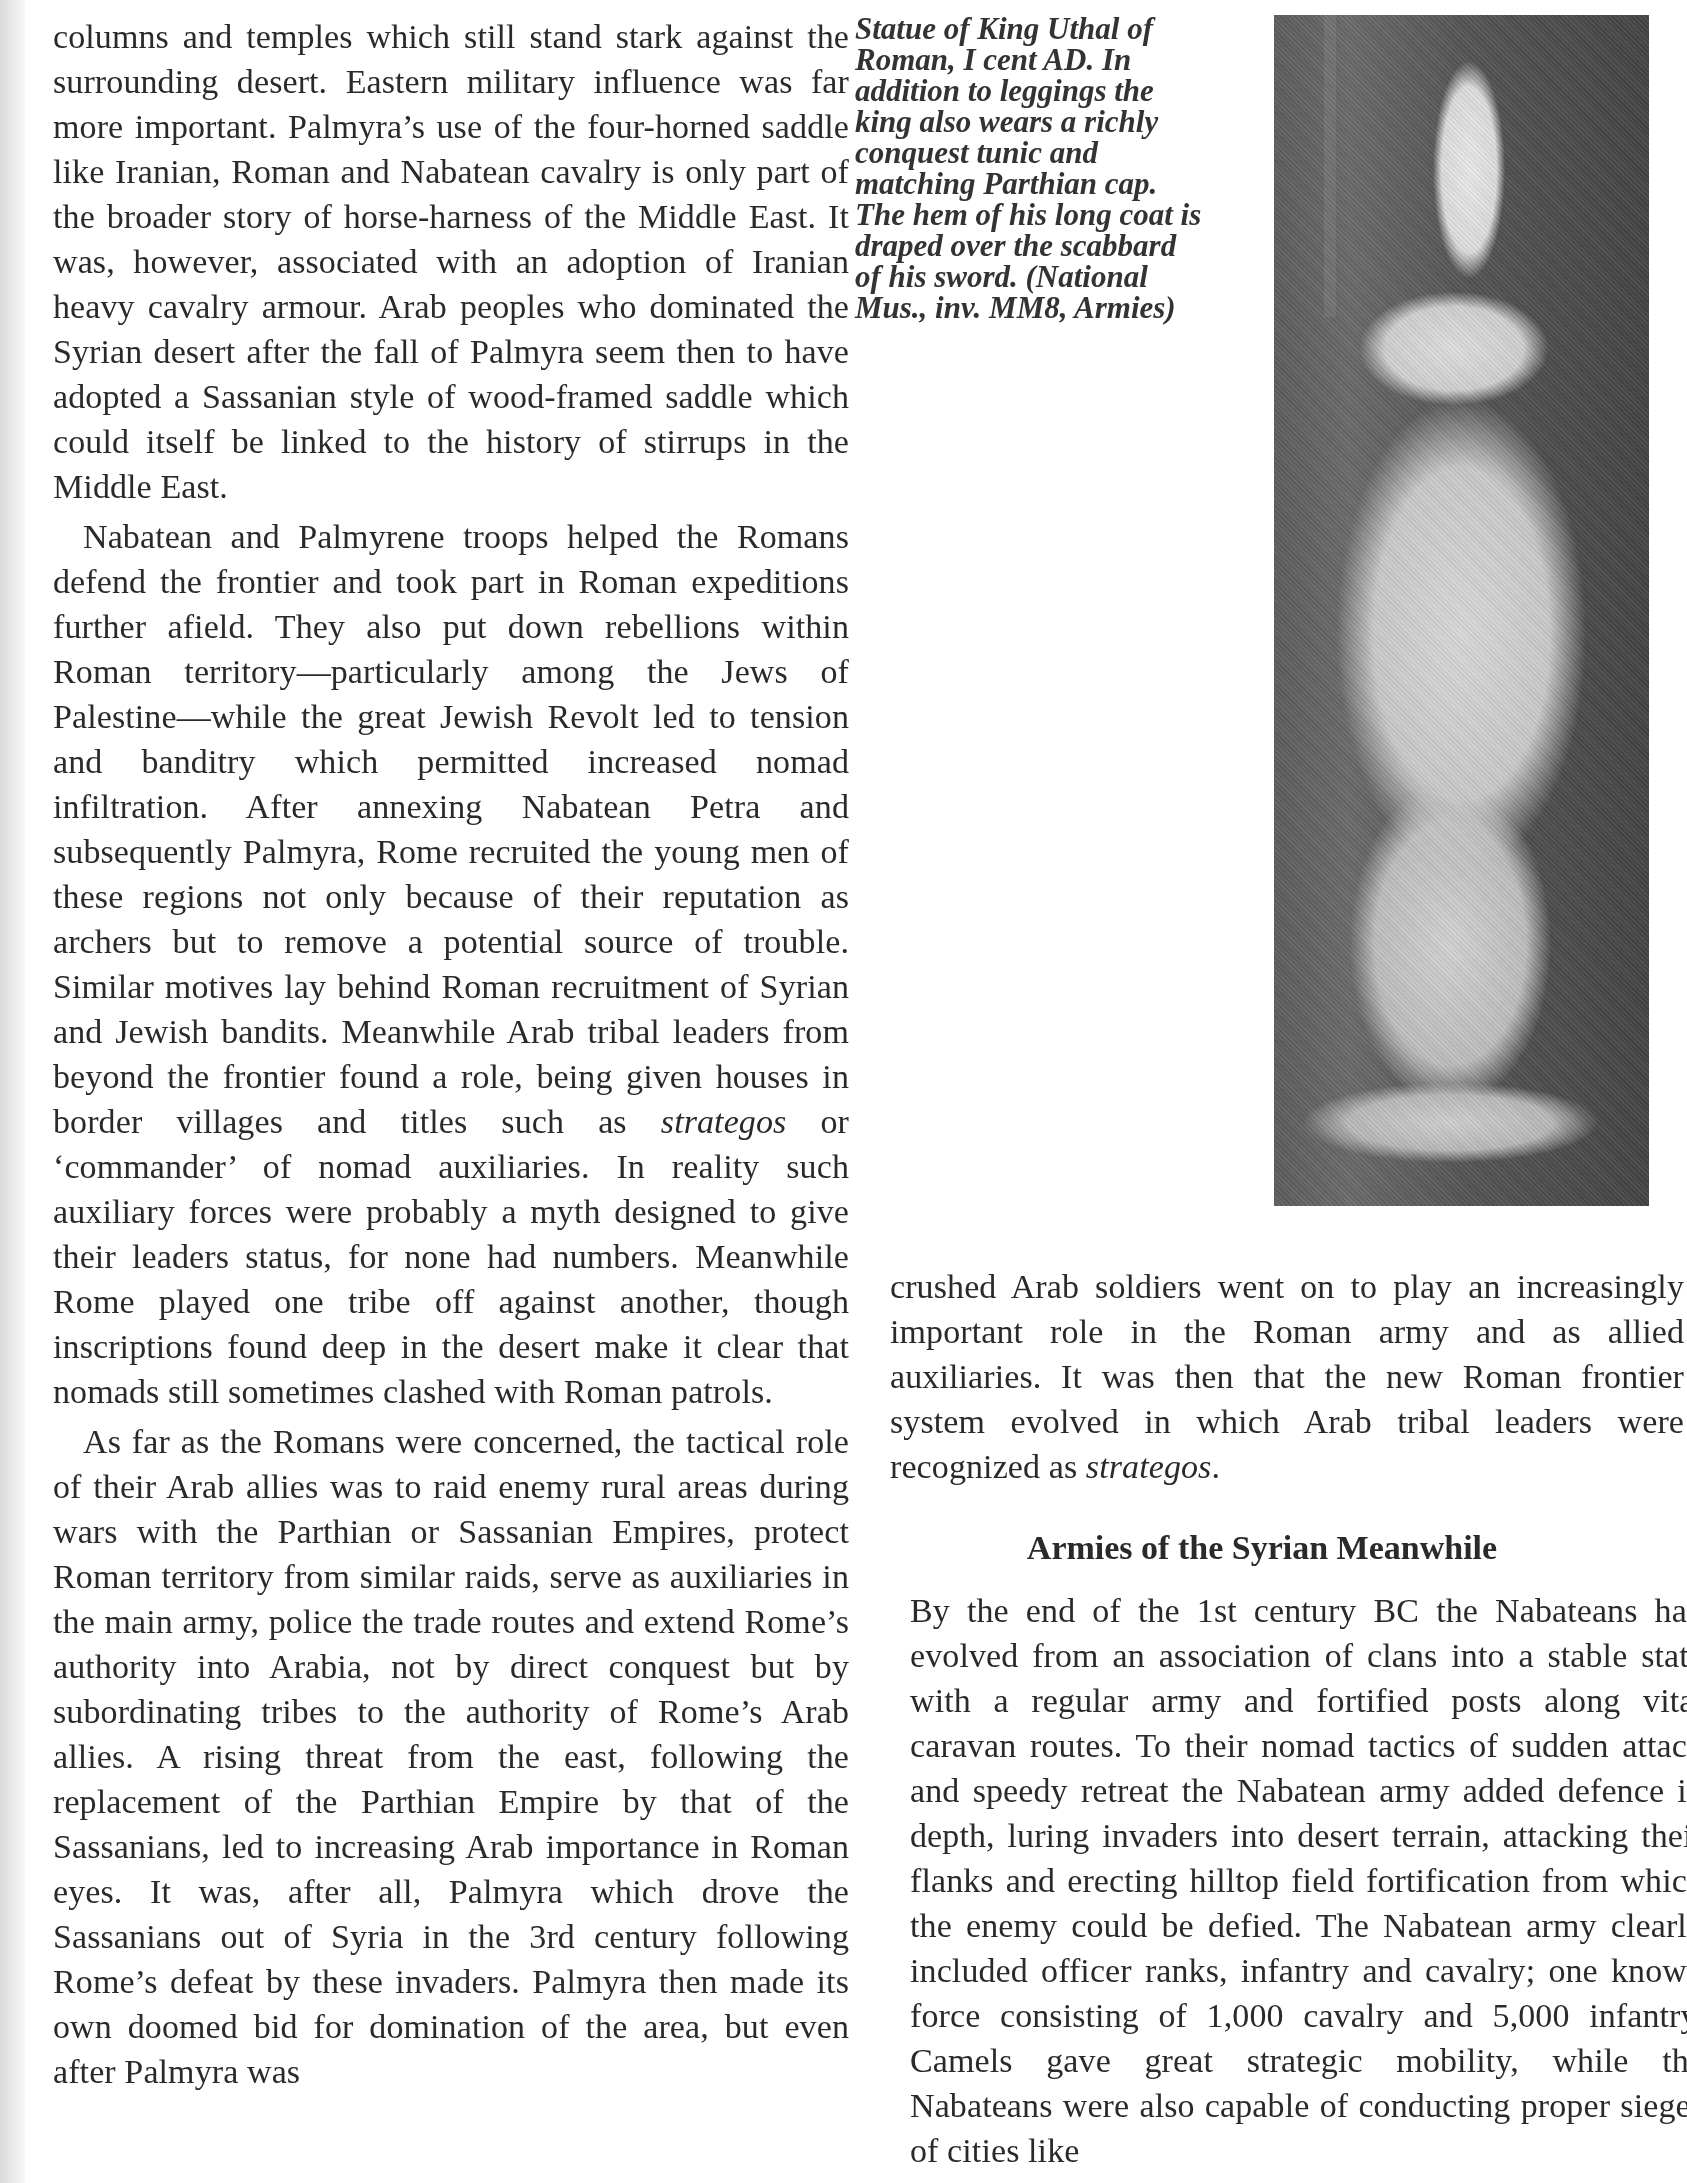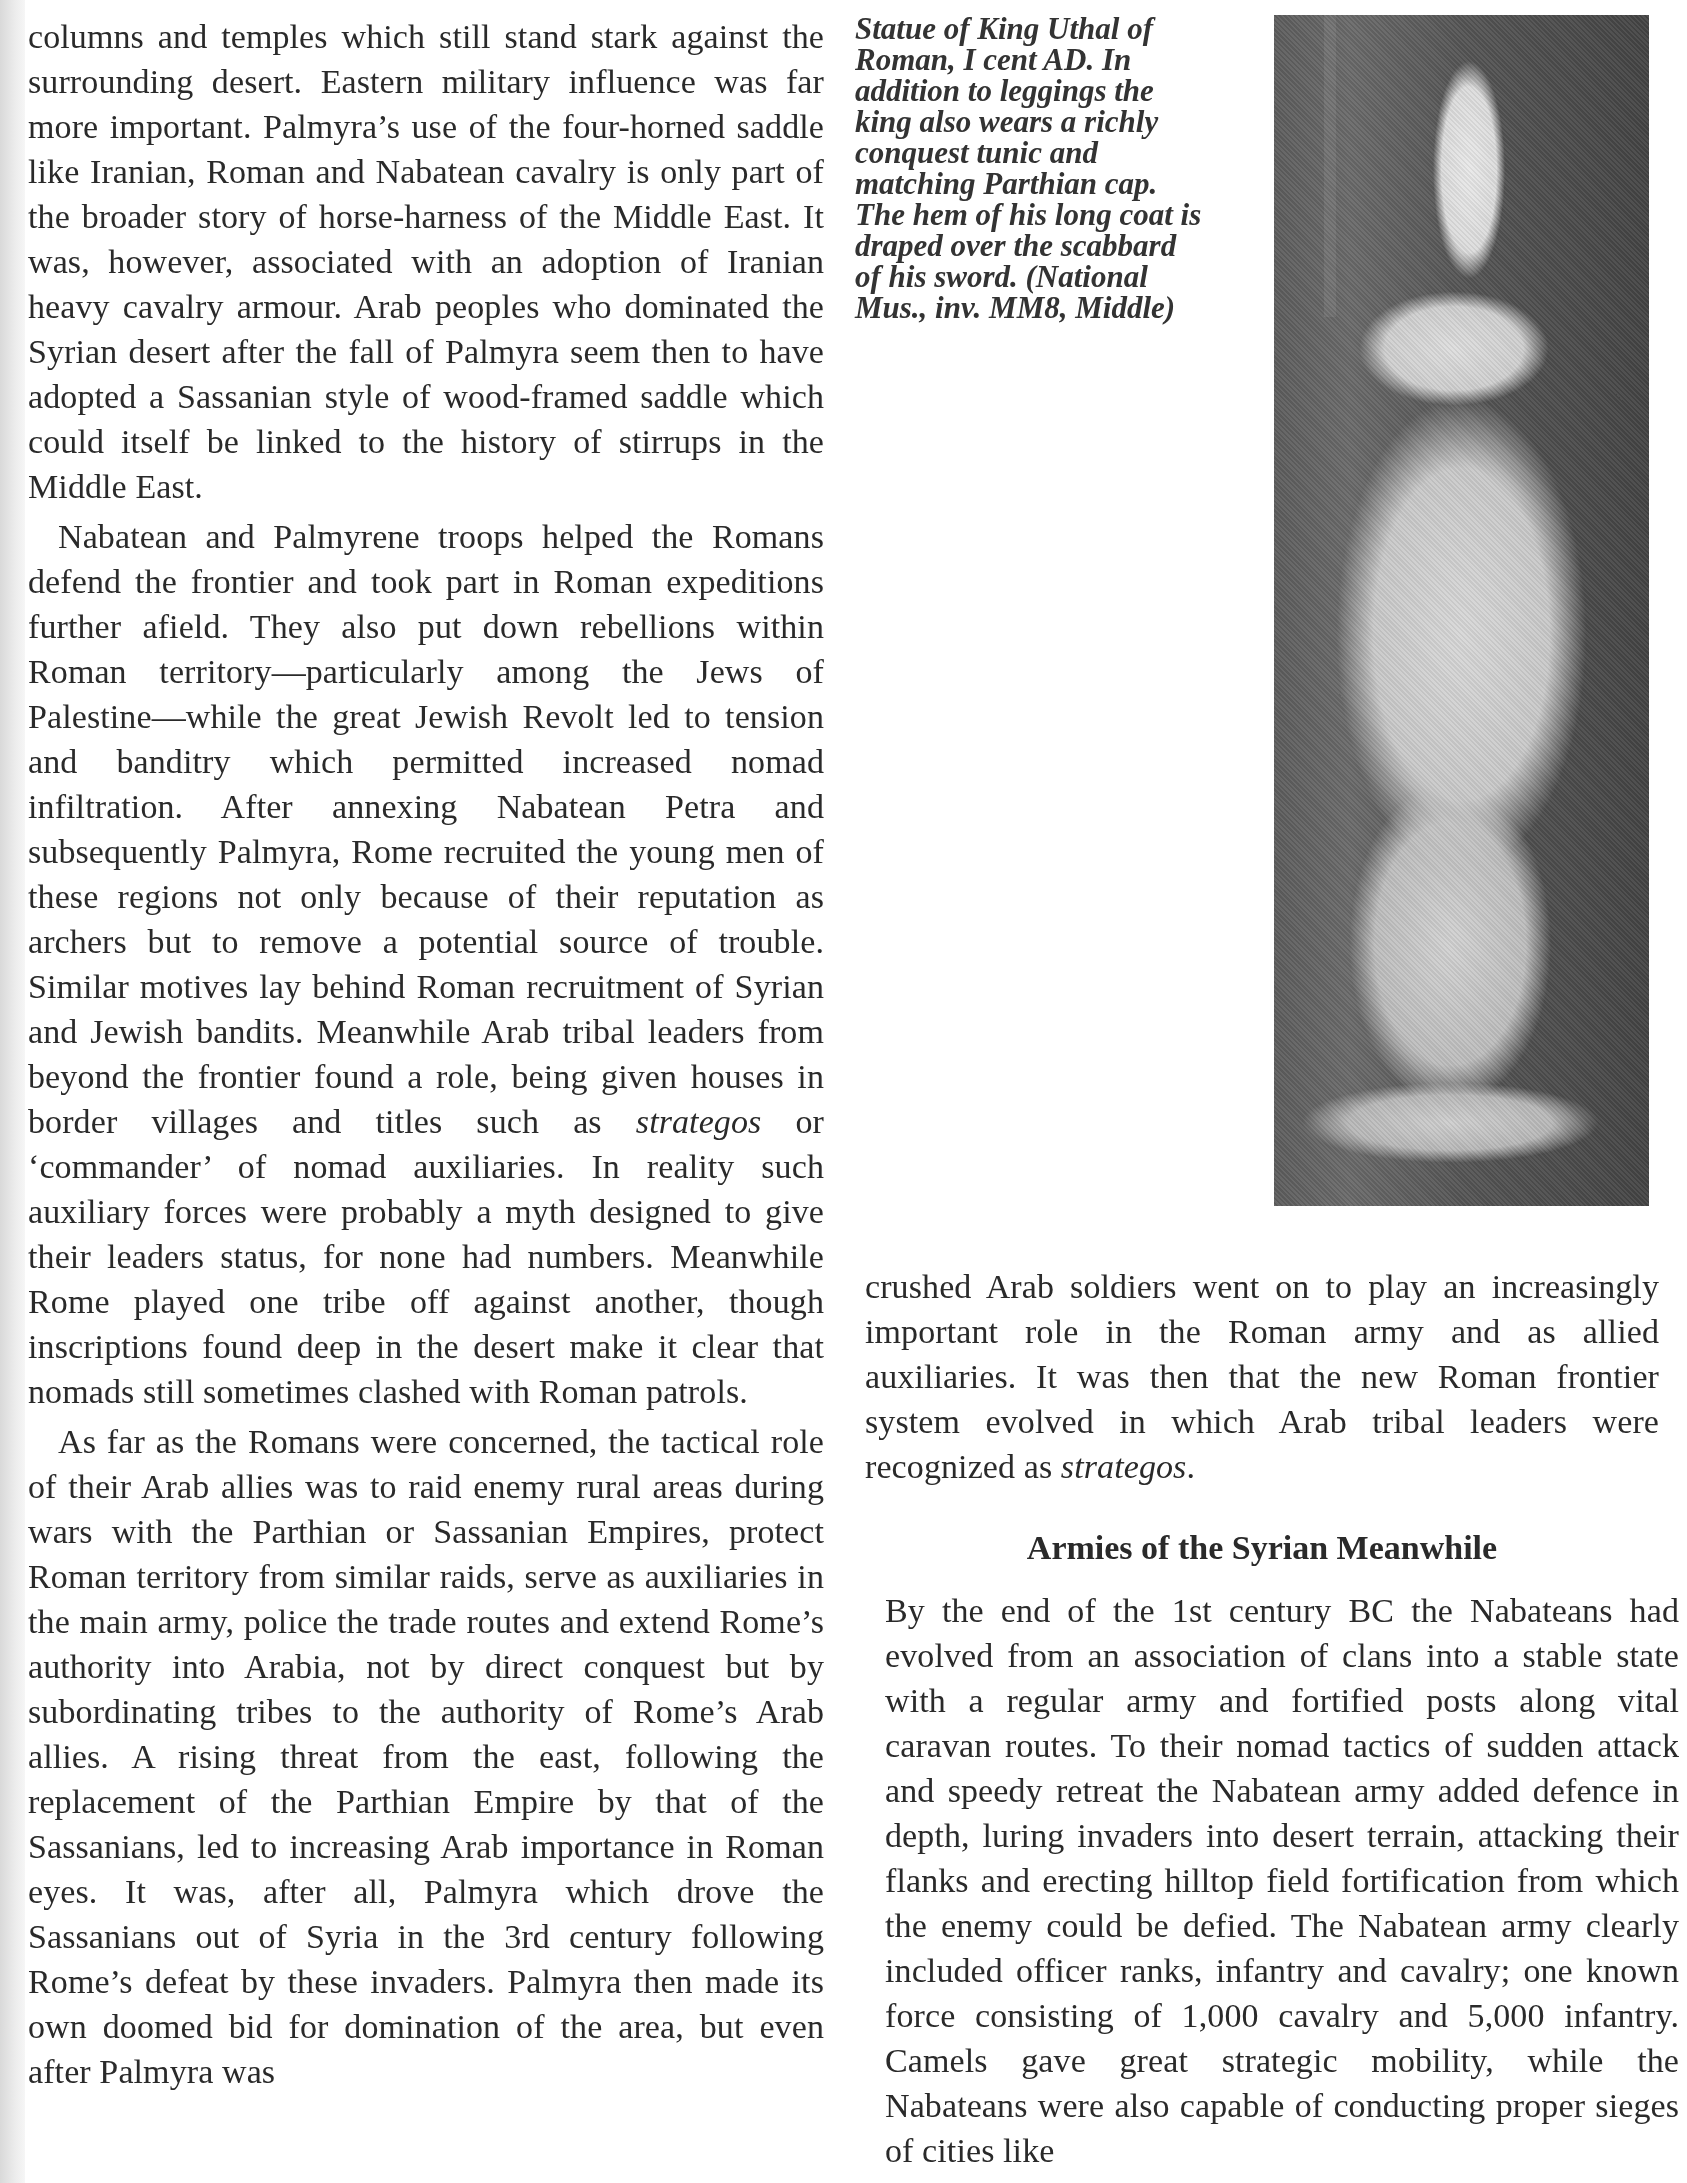--- a/index.html
+++ b/index.html
@@ -12,20 +12,21 @@
     .gutter {
       position: absolute; left: 0; top: 0; width: 25px; height: 2183px;
       background: linear-gradient(to right, #d9d9d9, #ececec 60%, #f6f6f6);
     }
     .col {
       position: absolute;
       font-size: 34px;
       line-height: 45px;
       text-align: justify;
       letter-spacing: 0.1px;
+      margin-left: 25px;
     }
     .col p { margin: 0; }
     .col p + p { text-indent: 30px; margin-top: 5px; }
     .col-left { left: 28px; top: 14.3px; width: 796px; }
     .col-right-top { left: 865px; top: 1264px; width: 794px; }
     .col-right-bottom { left: 885px; top: 1588px; width: 794px; }
     em { font-style: italic; }
     .caption {
       position: absolute; left: 855px; top: 13.4px; width: 378px;
       font-size: 31px; line-height: 31px; font-style: italic; font-weight: bold;
@@ -72,21 +73,21 @@
 <div class="caption">
   <span>Statue of King Uthal of</span>
   <span>Roman, I cent AD. In</span>
   <span>addition to leggings the</span>
   <span>king also wears a richly</span>
   <span>conquest tunic and</span>
   <span>matching Parthian cap.</span>
   <span>The hem of his long coat is</span>
   <span>draped over the scabbard</span>
   <span>of his sword. (National</span>
-  <span>Mus., inv. MM8, Middle)</span>
+  <span>Mus., inv. MM8, Armies)</span>
 </div>
 
 <div class="photo" title="Statue of King Uthal of Hatra">
   <div class="pillar"></div>
   <div class="grain"></div>
 </div>
 
 <div class="col col-right-top">
   <p><span>crushed Arab soldiers went on to play an increasingly important role in the Roman army and as allied auxiliaries. It was then that the new Roman frontier system evolved in which Arab tribal leaders were recognized as </span><em>strategos</em><span>.</span></p>
 </div>

